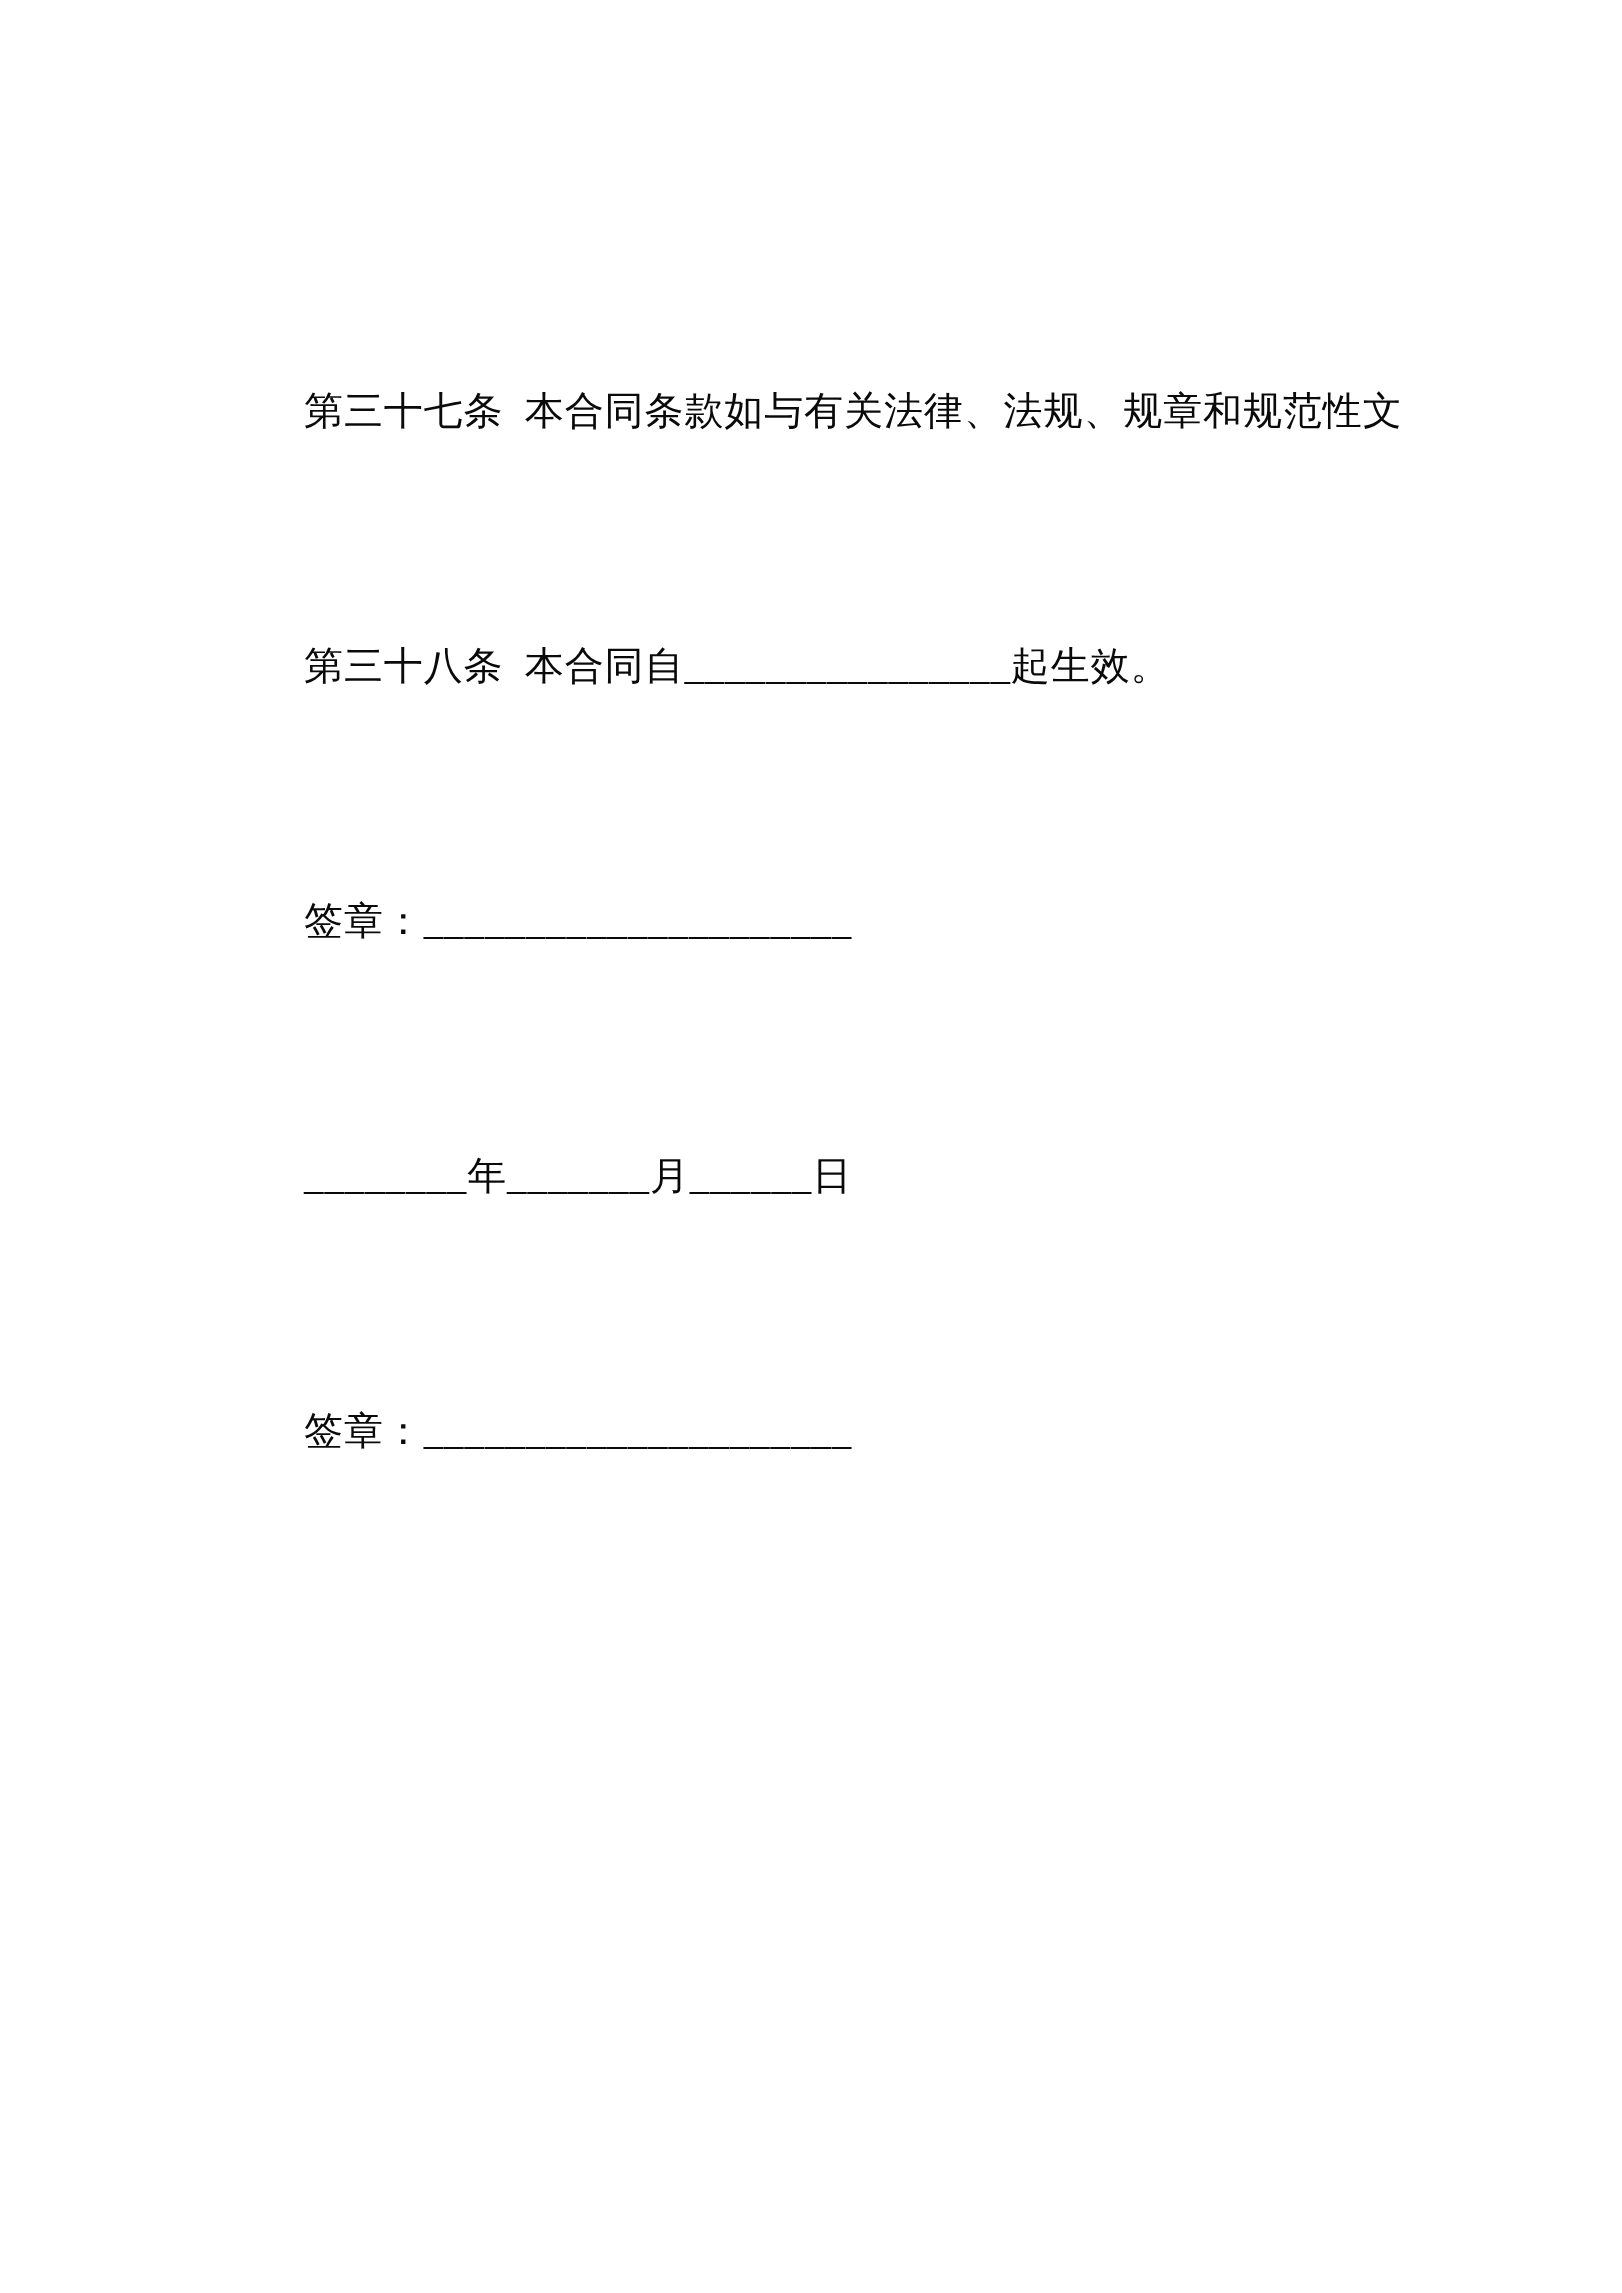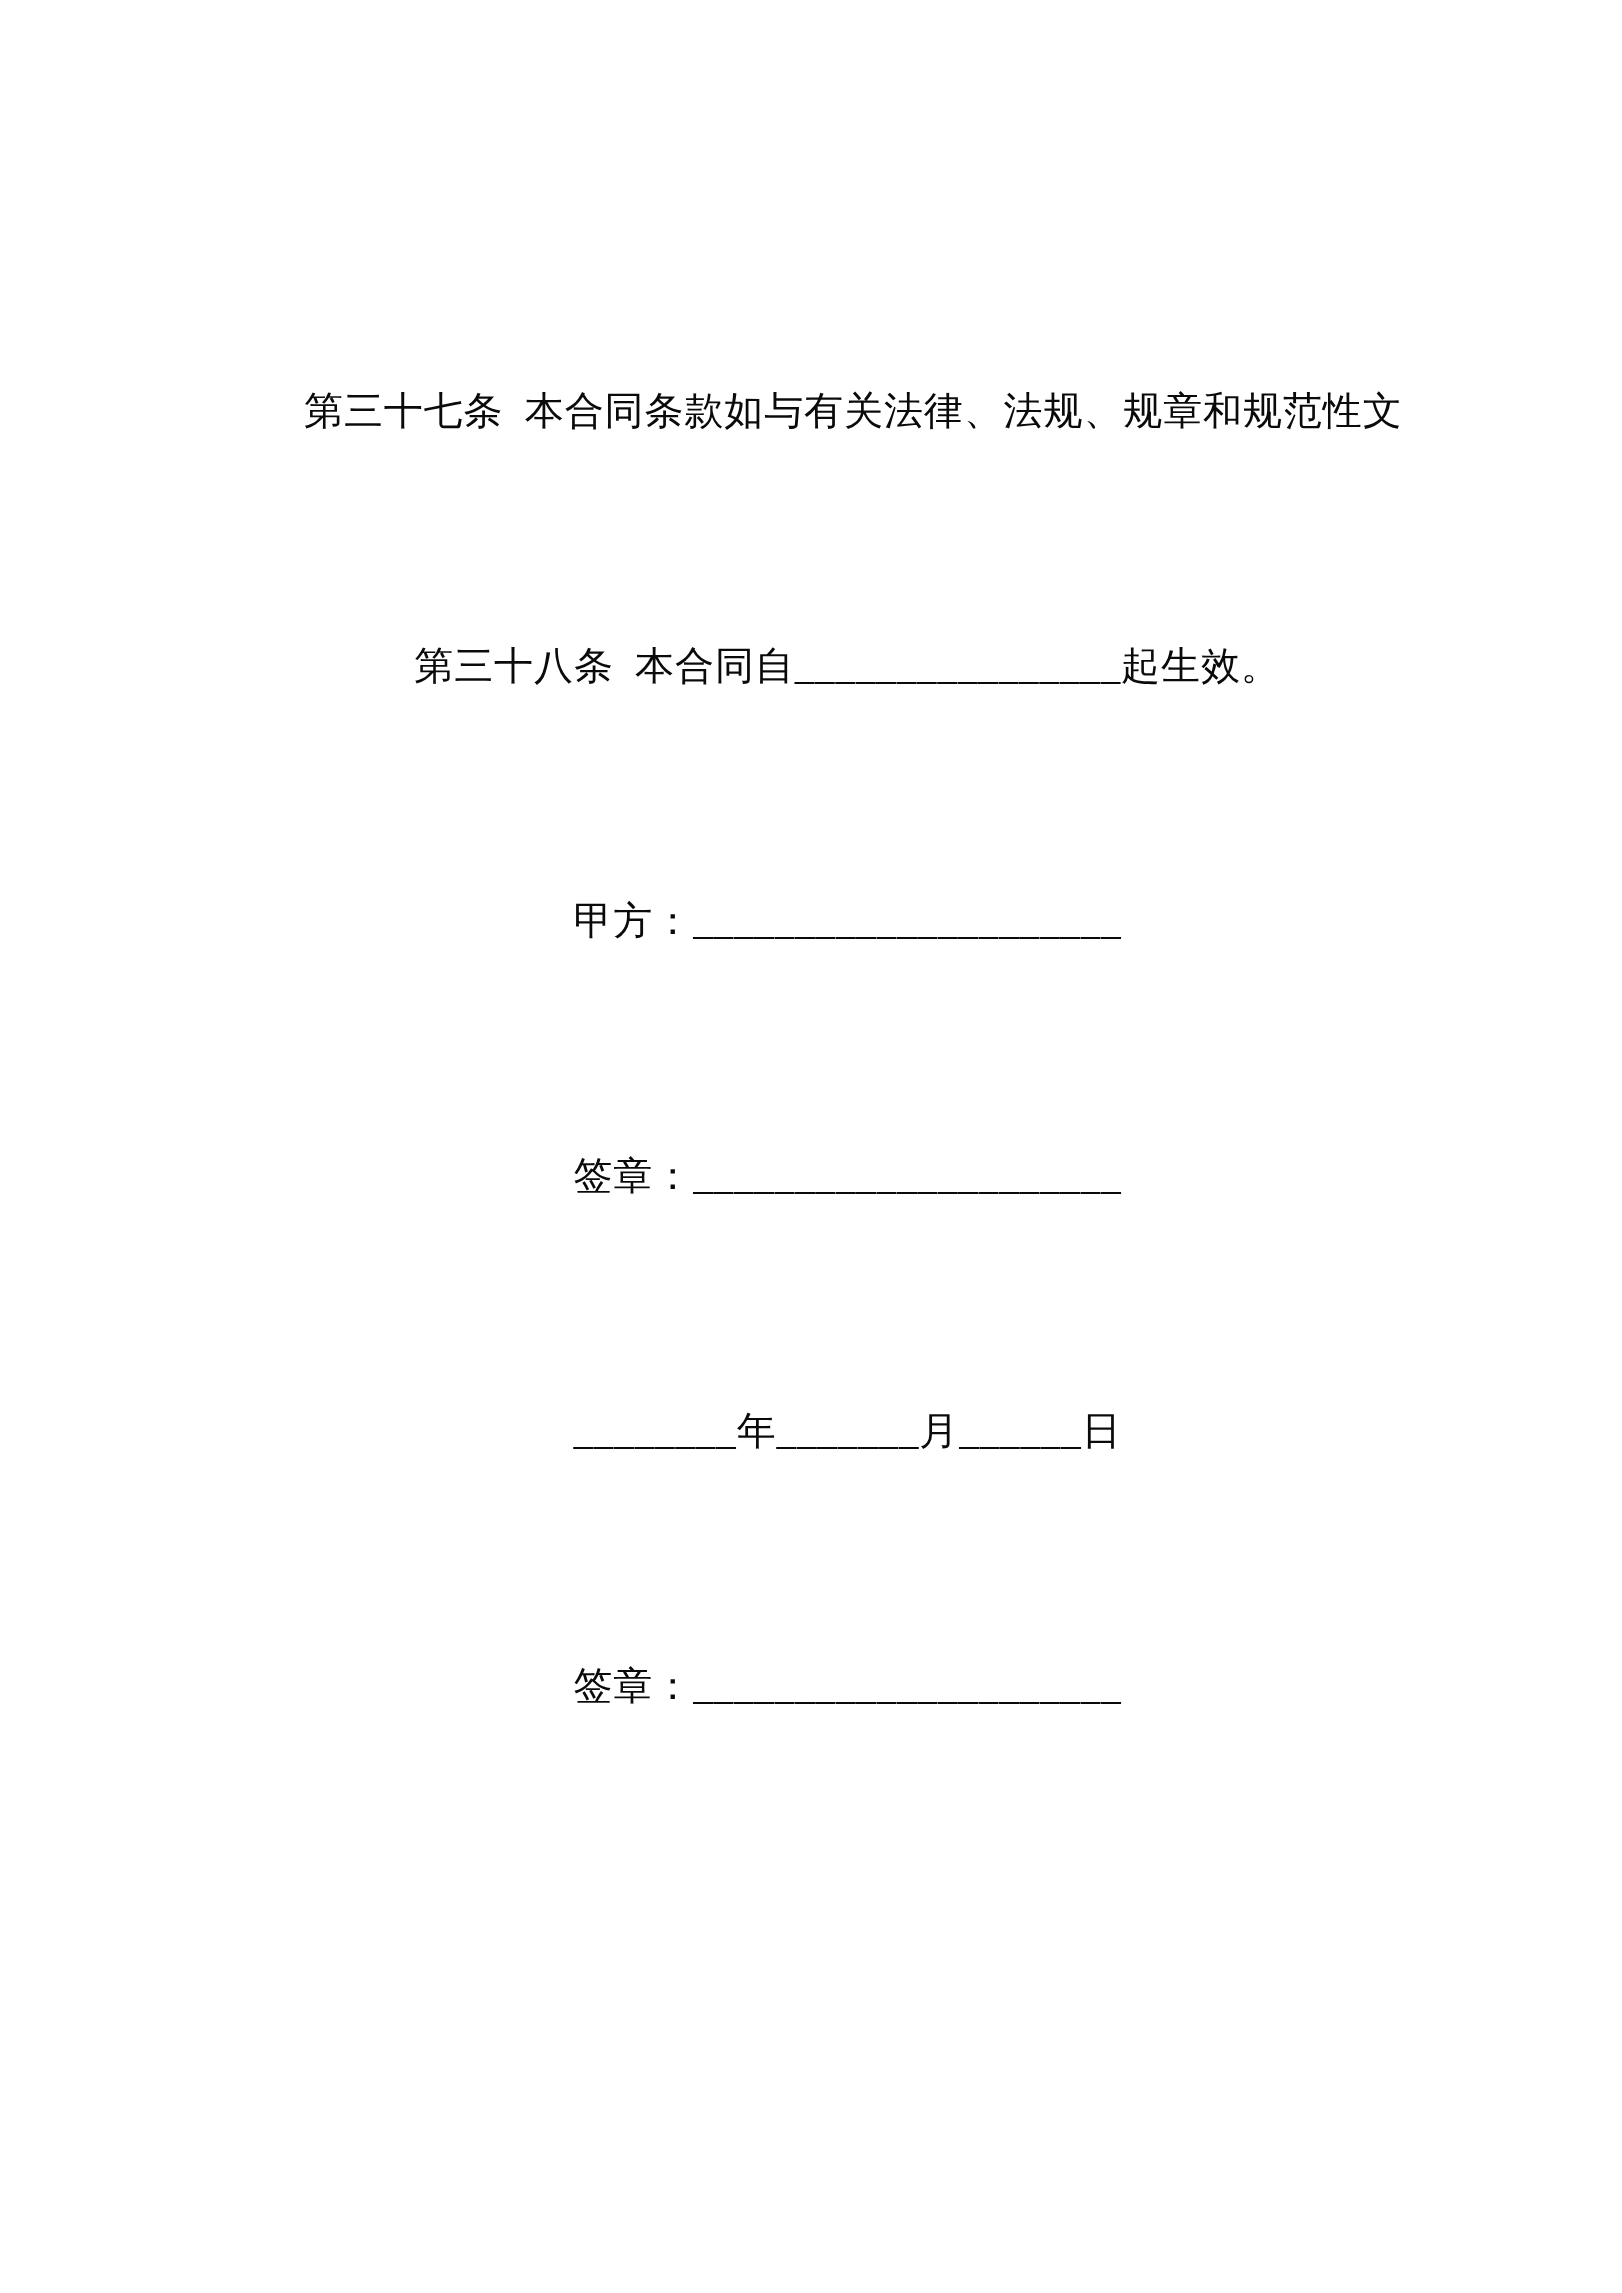--- a/index.html
+++ b/index.html
@@ -22,33 +22,31 @@
     top: 198px;
     width: 1146px;
     color: #0a0a0a;
     font-size: 39px;
     line-height: 85px;
     white-space: pre;
     letter-spacing: 0.9px;
   }
   .line {
     height: 85px;
-    text-align: center;
   }
   .line.indent {
     padding-left: 59px;
   }
 </style>
 </head>
 <body>
 
 <div class="page">
   <div class="doc-body">
     <div class="line indent">第三十七条  本合同条款如与有关法律、法规、规章和规范性文</div>
     <div class="line indent">第三十八条  本合同自________________起生效。</div>
-    <div class="line indent">甲方：_____________________</div>
     <div class="line indent">签章：_____________________</div>
     <div class="line indent">________年_______月______日</div>
     <div class="line indent">签章：_____________________</div>
     
   </div>
 </div>
 
 
 </body></html>

